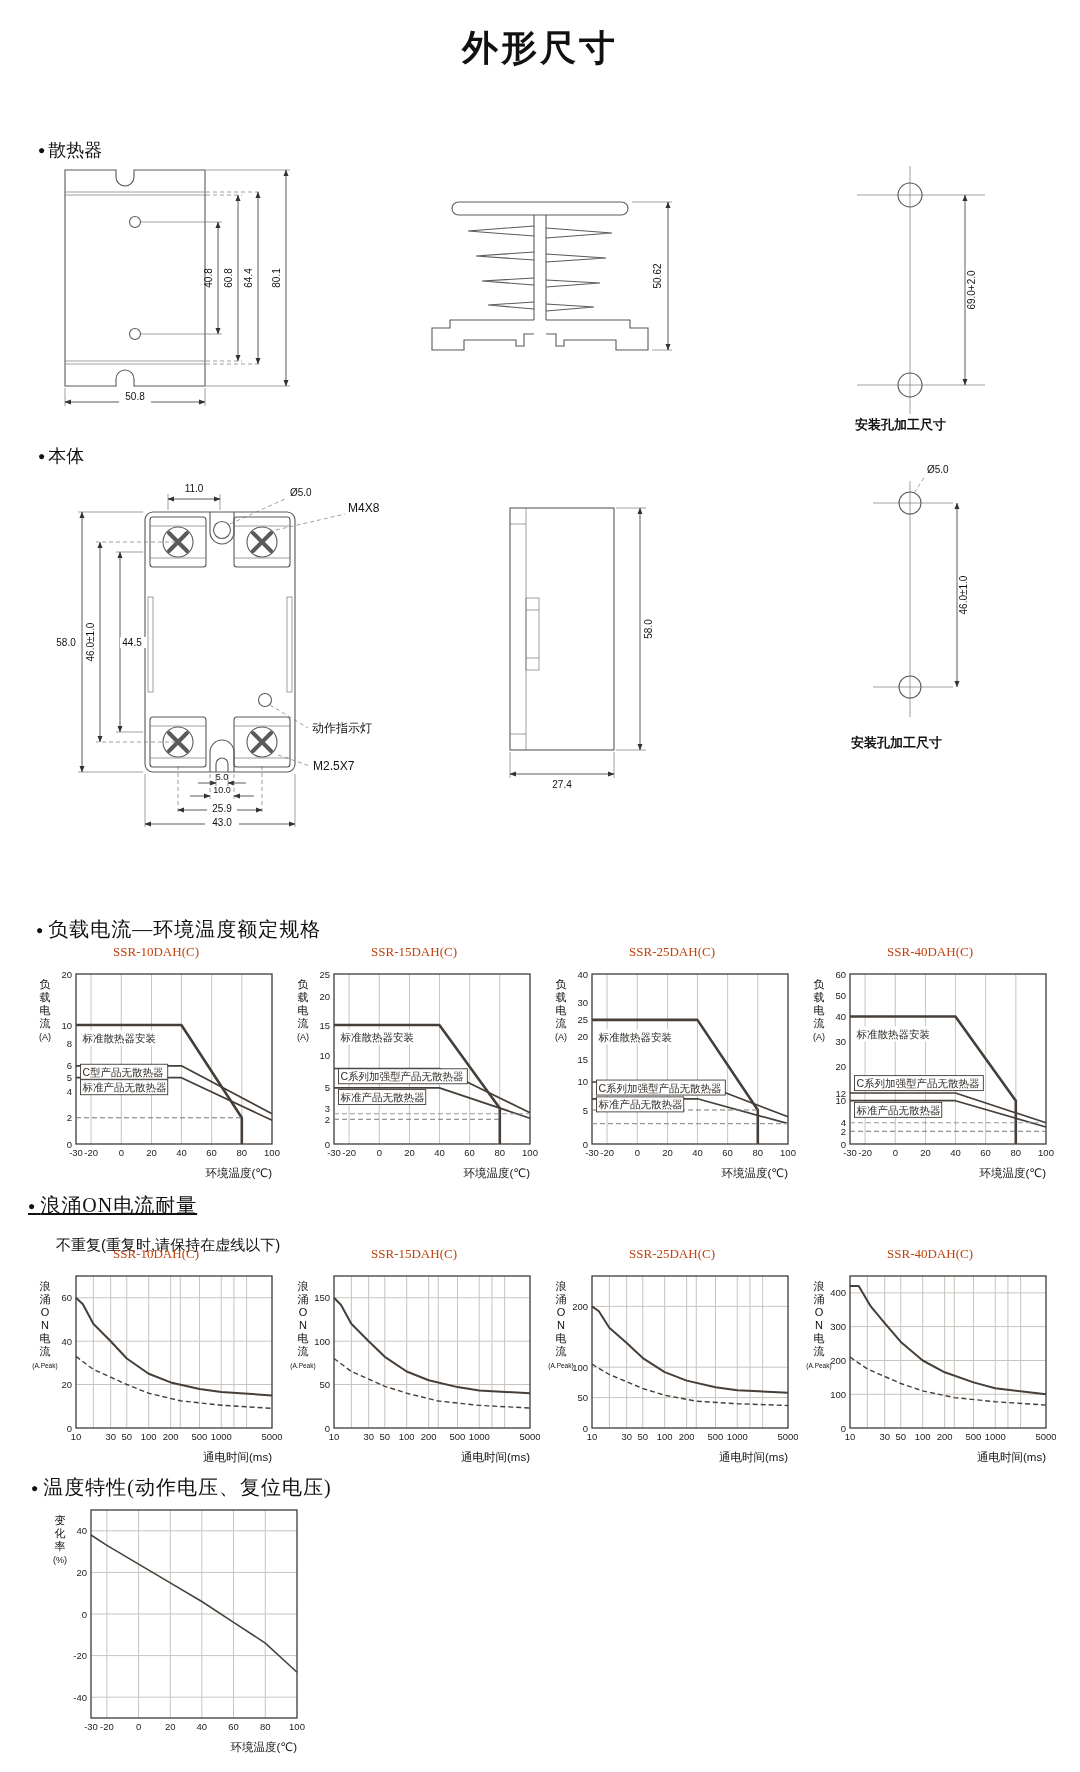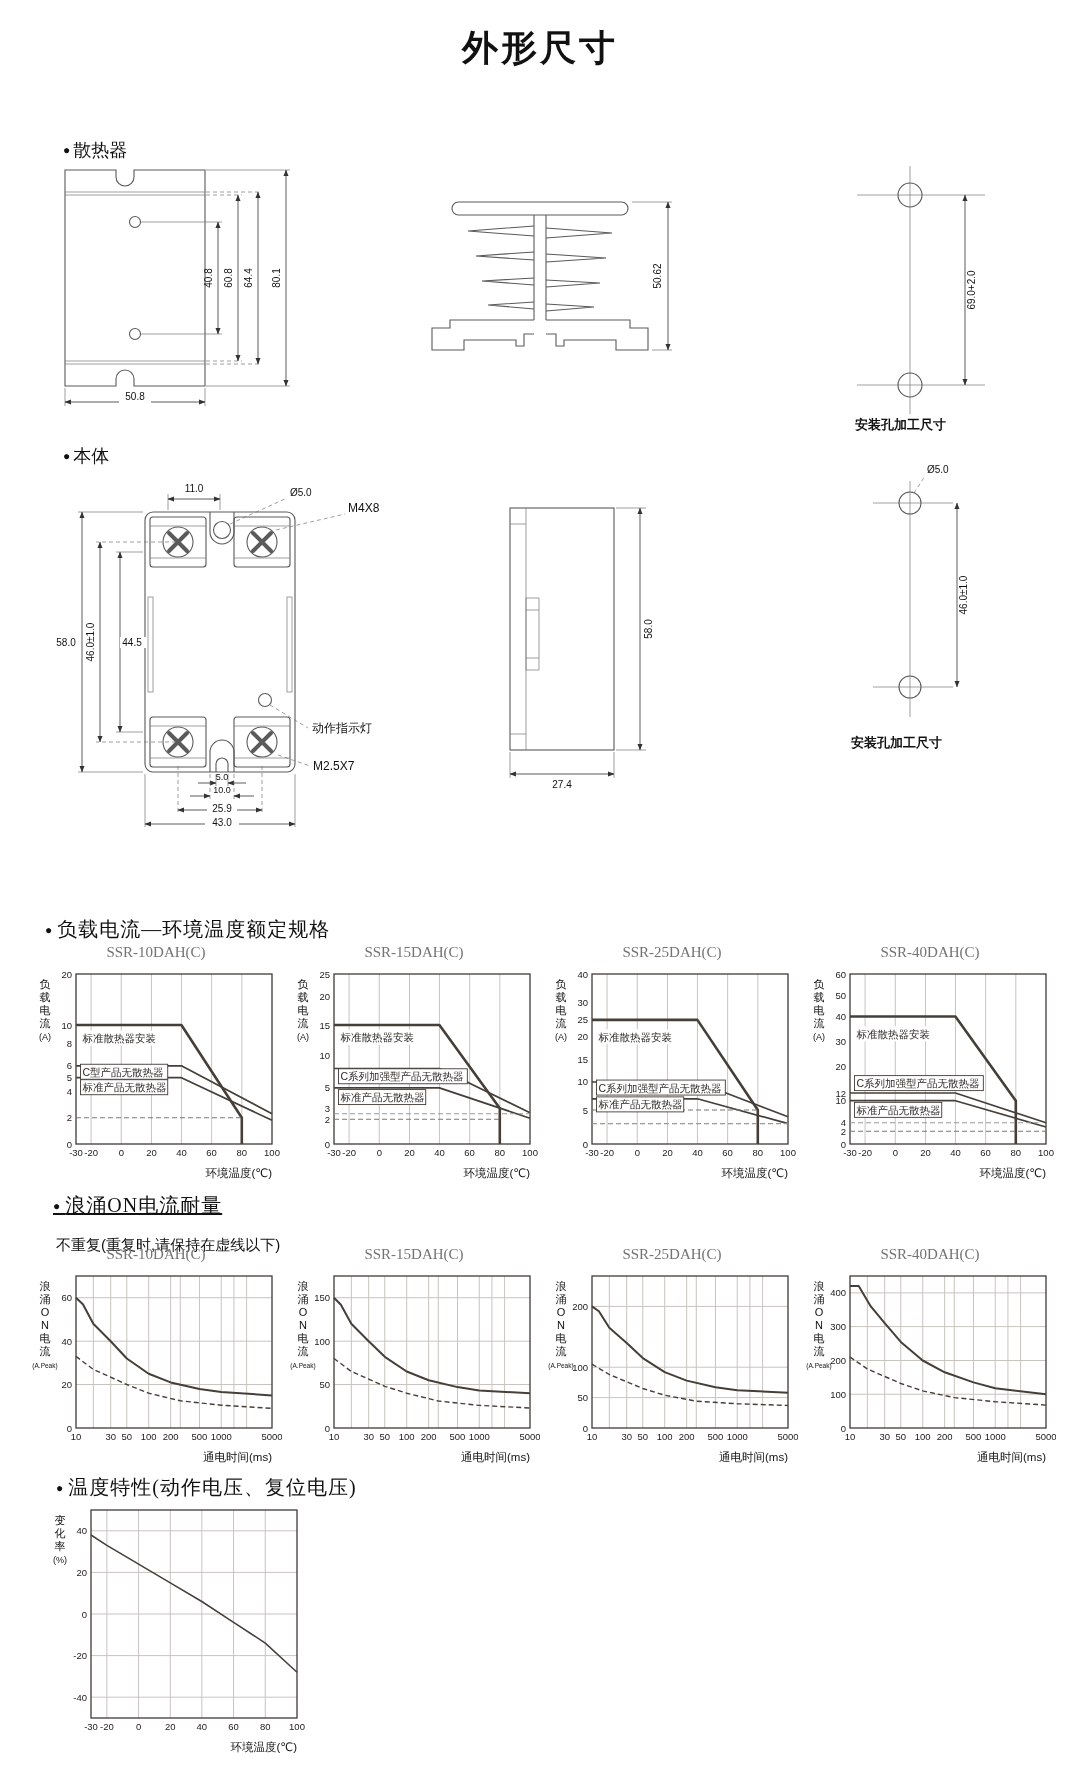--- a/index.html
+++ b/index.html
@@ -5,30 +5,30 @@
   html,body{margin:0;padding:0;}
   body{
     width:1080px;height:1772px;position:relative;background:#fff;
     font-family:"Liberation Sans","DejaVu Sans",sans-serif;color:#111;overflow:hidden;
   }
   h1.page-title{
     position:absolute;top:24px;left:0;width:100%;margin:0;text-align:center;
     font-size:36px;font-weight:bold;letter-spacing:3px;
   }
   .bullet{
-    position:absolute;font-family:"Liberation Serif",serif;font-size:18px;color:#111;white-space:nowrap;margin-left:25px;
+    position:absolute;font-family:"Liberation Serif",serif;font-size:18px;color:#111;white-space:nowrap;
   }
   .bullet::before{content:"●  ";font-size:12px;vertical-align:2px;}
   .bullet.big{font-size:20px;letter-spacing:1px;}
   .note{position:absolute;font-family:Liberation Sans, sans-serif;font-size:15px;margin-top:18px;}
   .drawing{position:absolute;}
   .chart-row{position:absolute;display:flex;gap:6px;}
   .chart-panel{flex:0 0 auto;}
   .chart-title{
-    text-align:center;font-family:"Liberation Serif",serif;font-size:15px;height:22px;color:#737373;
+    text-align:center;font-family:"Liberation Serif",serif;font-size:13px;height:22px;color:#c2410c;
   }
   svg text{font-family:"Liberation Sans","DejaVu Sans",sans-serif;}
   .ln{fill:none;stroke:#5a5a5a;stroke-width:1.1;}
   .thin{fill:none;stroke:#777;stroke-width:0.7;}
   .dim{fill:none;stroke:#333;stroke-width:0.8;}
   .dsh{stroke-dasharray:4 3;}
   .x{fill:none;stroke:#5a5a5a;stroke-width:4;stroke-linecap:round;}
   text.d{font-size:10px;fill:#111;}
   text.s{font-size:9px;fill:#111;}
   text.lbl{font-size:12px;fill:#111;}
@@ -239,21 +239,21 @@
   <line class="thin" x1="95" y1="26" x2="95" y2="262"></line>
   <line class="thin" x1="58" y1="48" x2="138" y2="48"></line>
   <line class="thin" x1="58" y1="232" x2="138" y2="232"></line>
   <circle class="ln" cx="95" cy="48" r="11"></circle>
   <circle class="ln" cx="95" cy="232" r="11"></circle>
   <line class="dim" x1="142" y1="48" x2="142" y2="232" marker-start="url(#m6)" marker-end="url(#m6)"></line>
   <text class="d" transform="rotate(-90 152 140)" x="152" y="140" text-anchor="middle">46.0±1.0</text>
   <text class="cap" x="36" y="292">安装孔加工尺寸</text>
 </svg>
 
-<div class="bullet big" style="left:20px;top:916px;">
+<div class="bullet big" style="left:36px;top:916px;">
   <span>负载电流—环境温度额定规格</span>
 </div>
 <div class="chart-row" style="left:30px;top:944px;width:1040px;">
     <div class="chart-panel"><div class="chart-title">SSR-10DAH(C)</div><svg width="252" height="214" viewBox="0 0 252 214">
         <line x1="61.092" y1="8" x2="61.092" y2="178" stroke="#c8c4bf" stroke-width="1"></line>
         <line x1="91.27600000000001" y1="8" x2="91.27600000000001" y2="178" stroke="#c8c4bf" stroke-width="1"></line>
         <line x1="121.46000000000001" y1="8" x2="121.46000000000001" y2="178" stroke="#c8c4bf" stroke-width="1"></line>
         <line x1="151.448" y1="8" x2="151.448" y2="178" stroke="#c8c4bf" stroke-width="1"></line>
         <line x1="181.63199999999998" y1="8" x2="181.63199999999998" y2="178" stroke="#c8c4bf" stroke-width="1"></line>
         <line x1="211.816" y1="8" x2="211.816" y2="178" stroke="#c8c4bf" stroke-width="1"></line>

